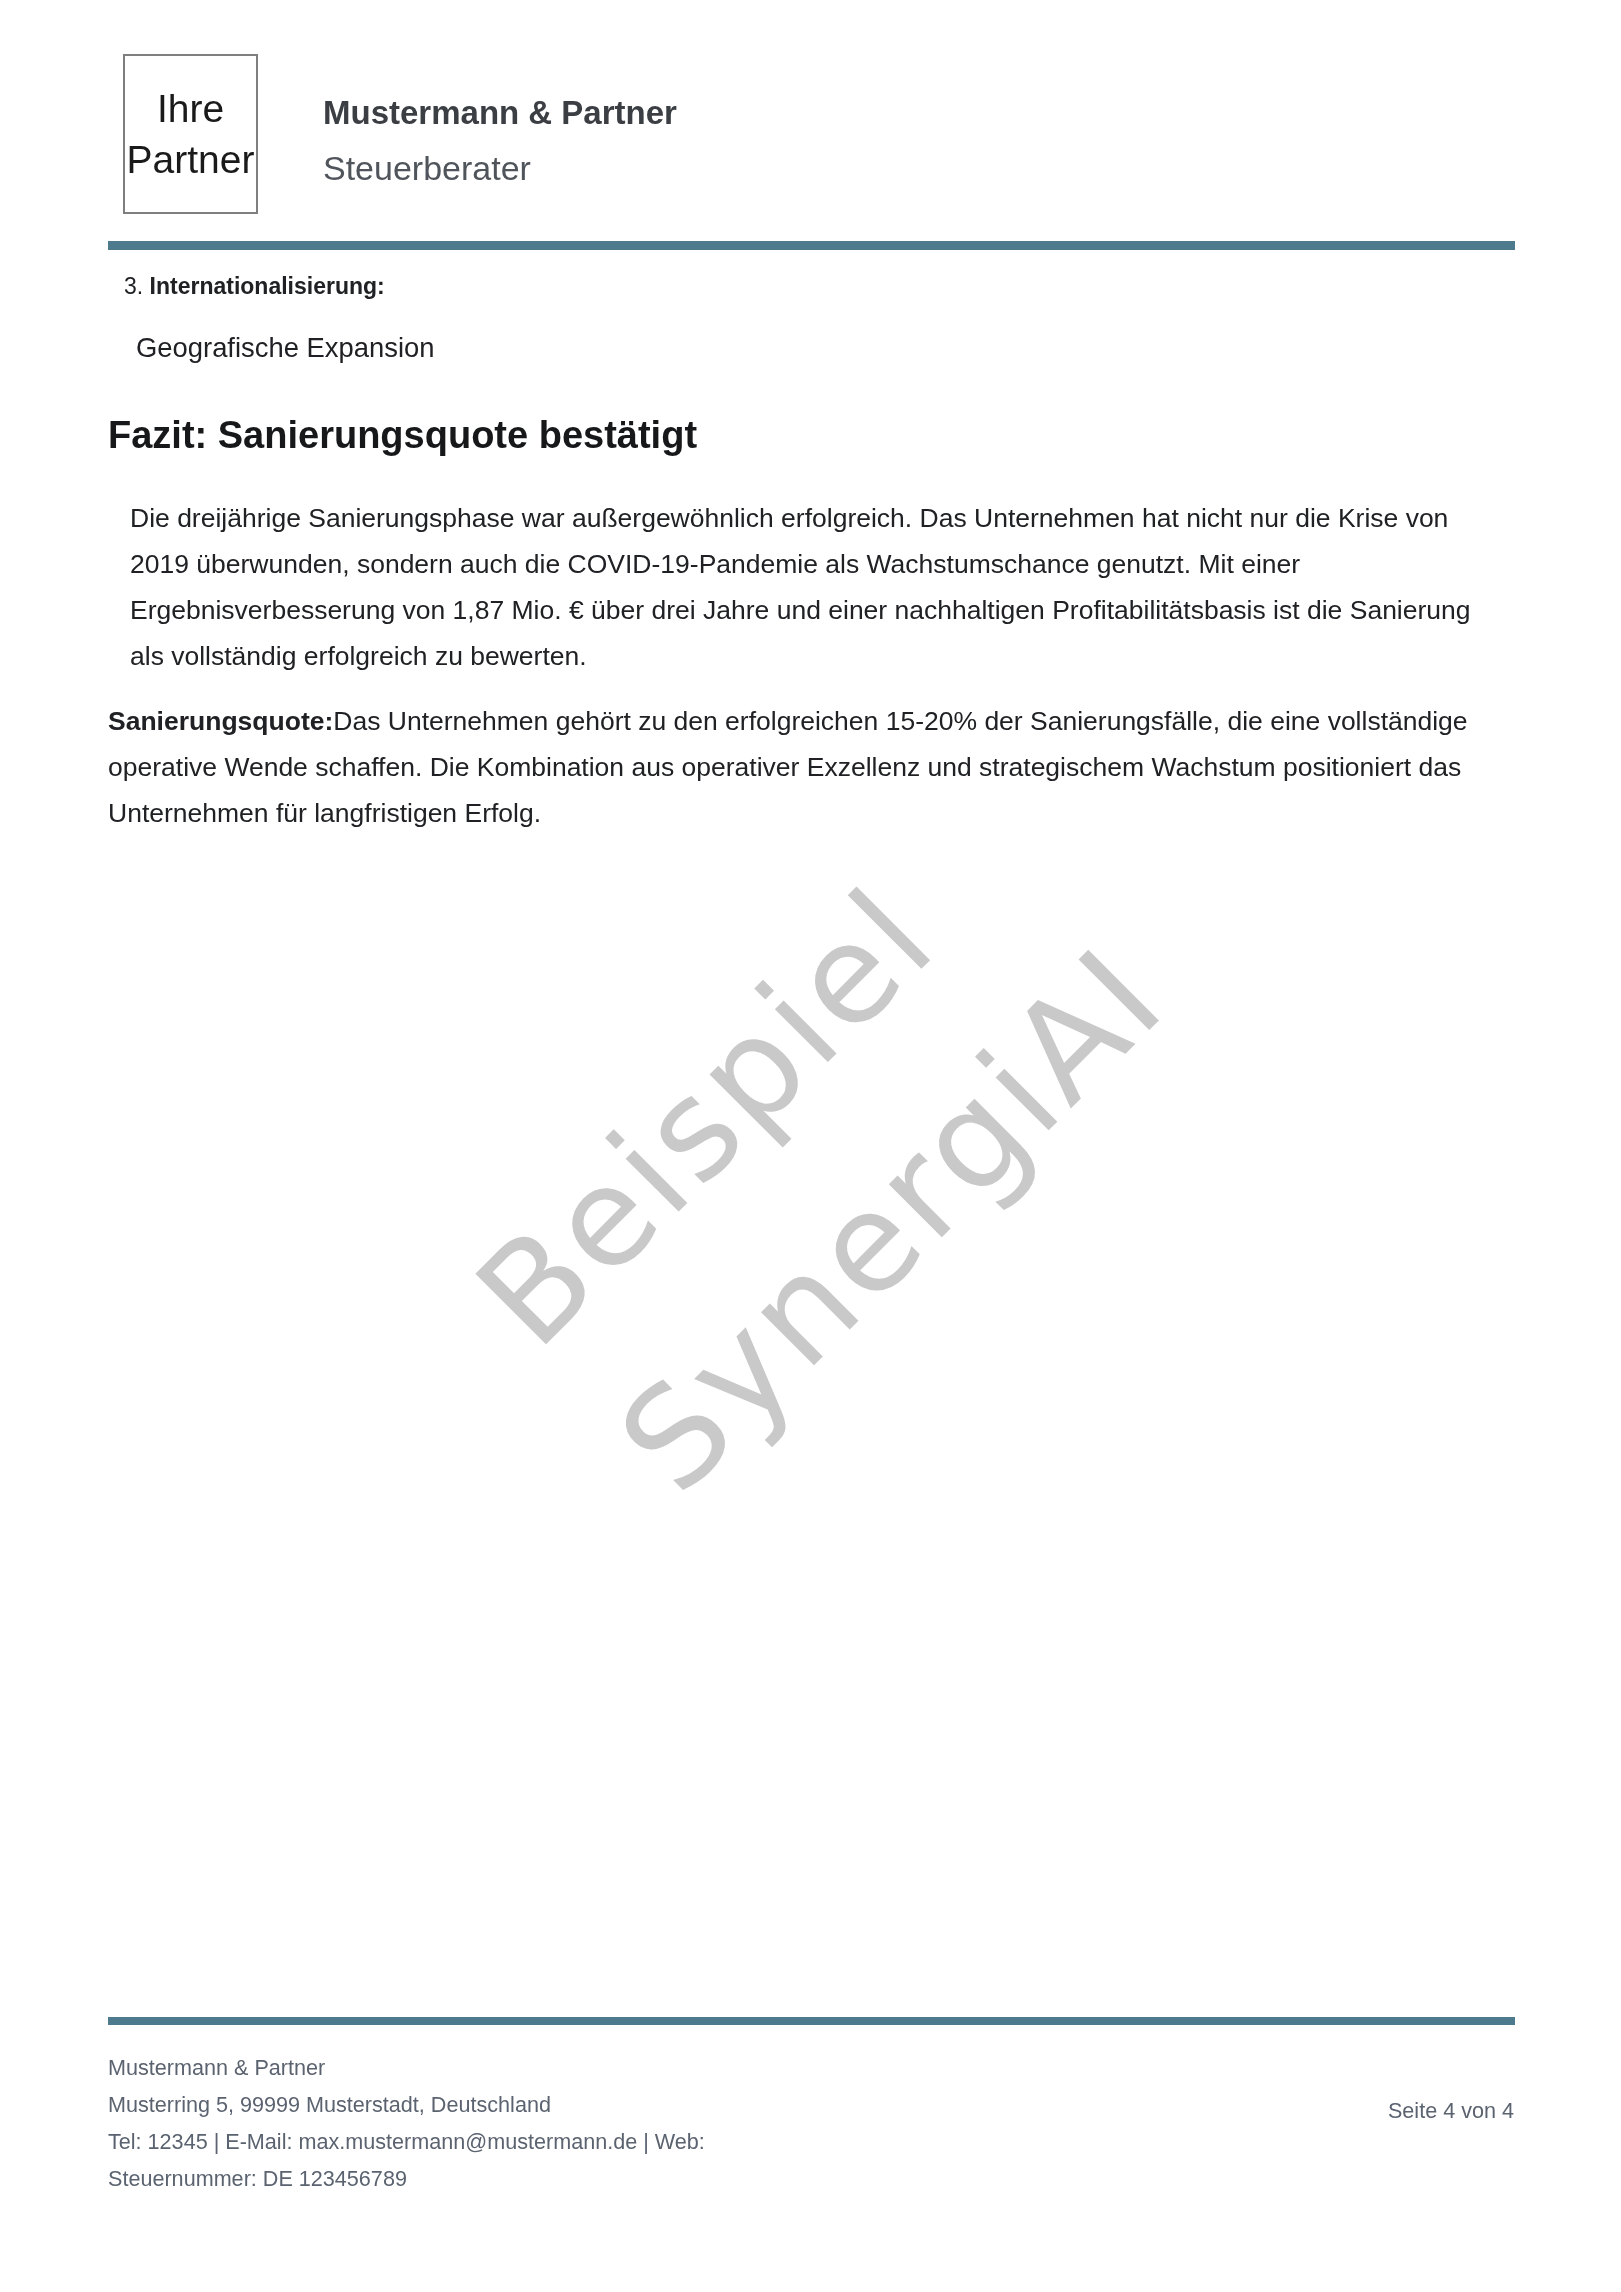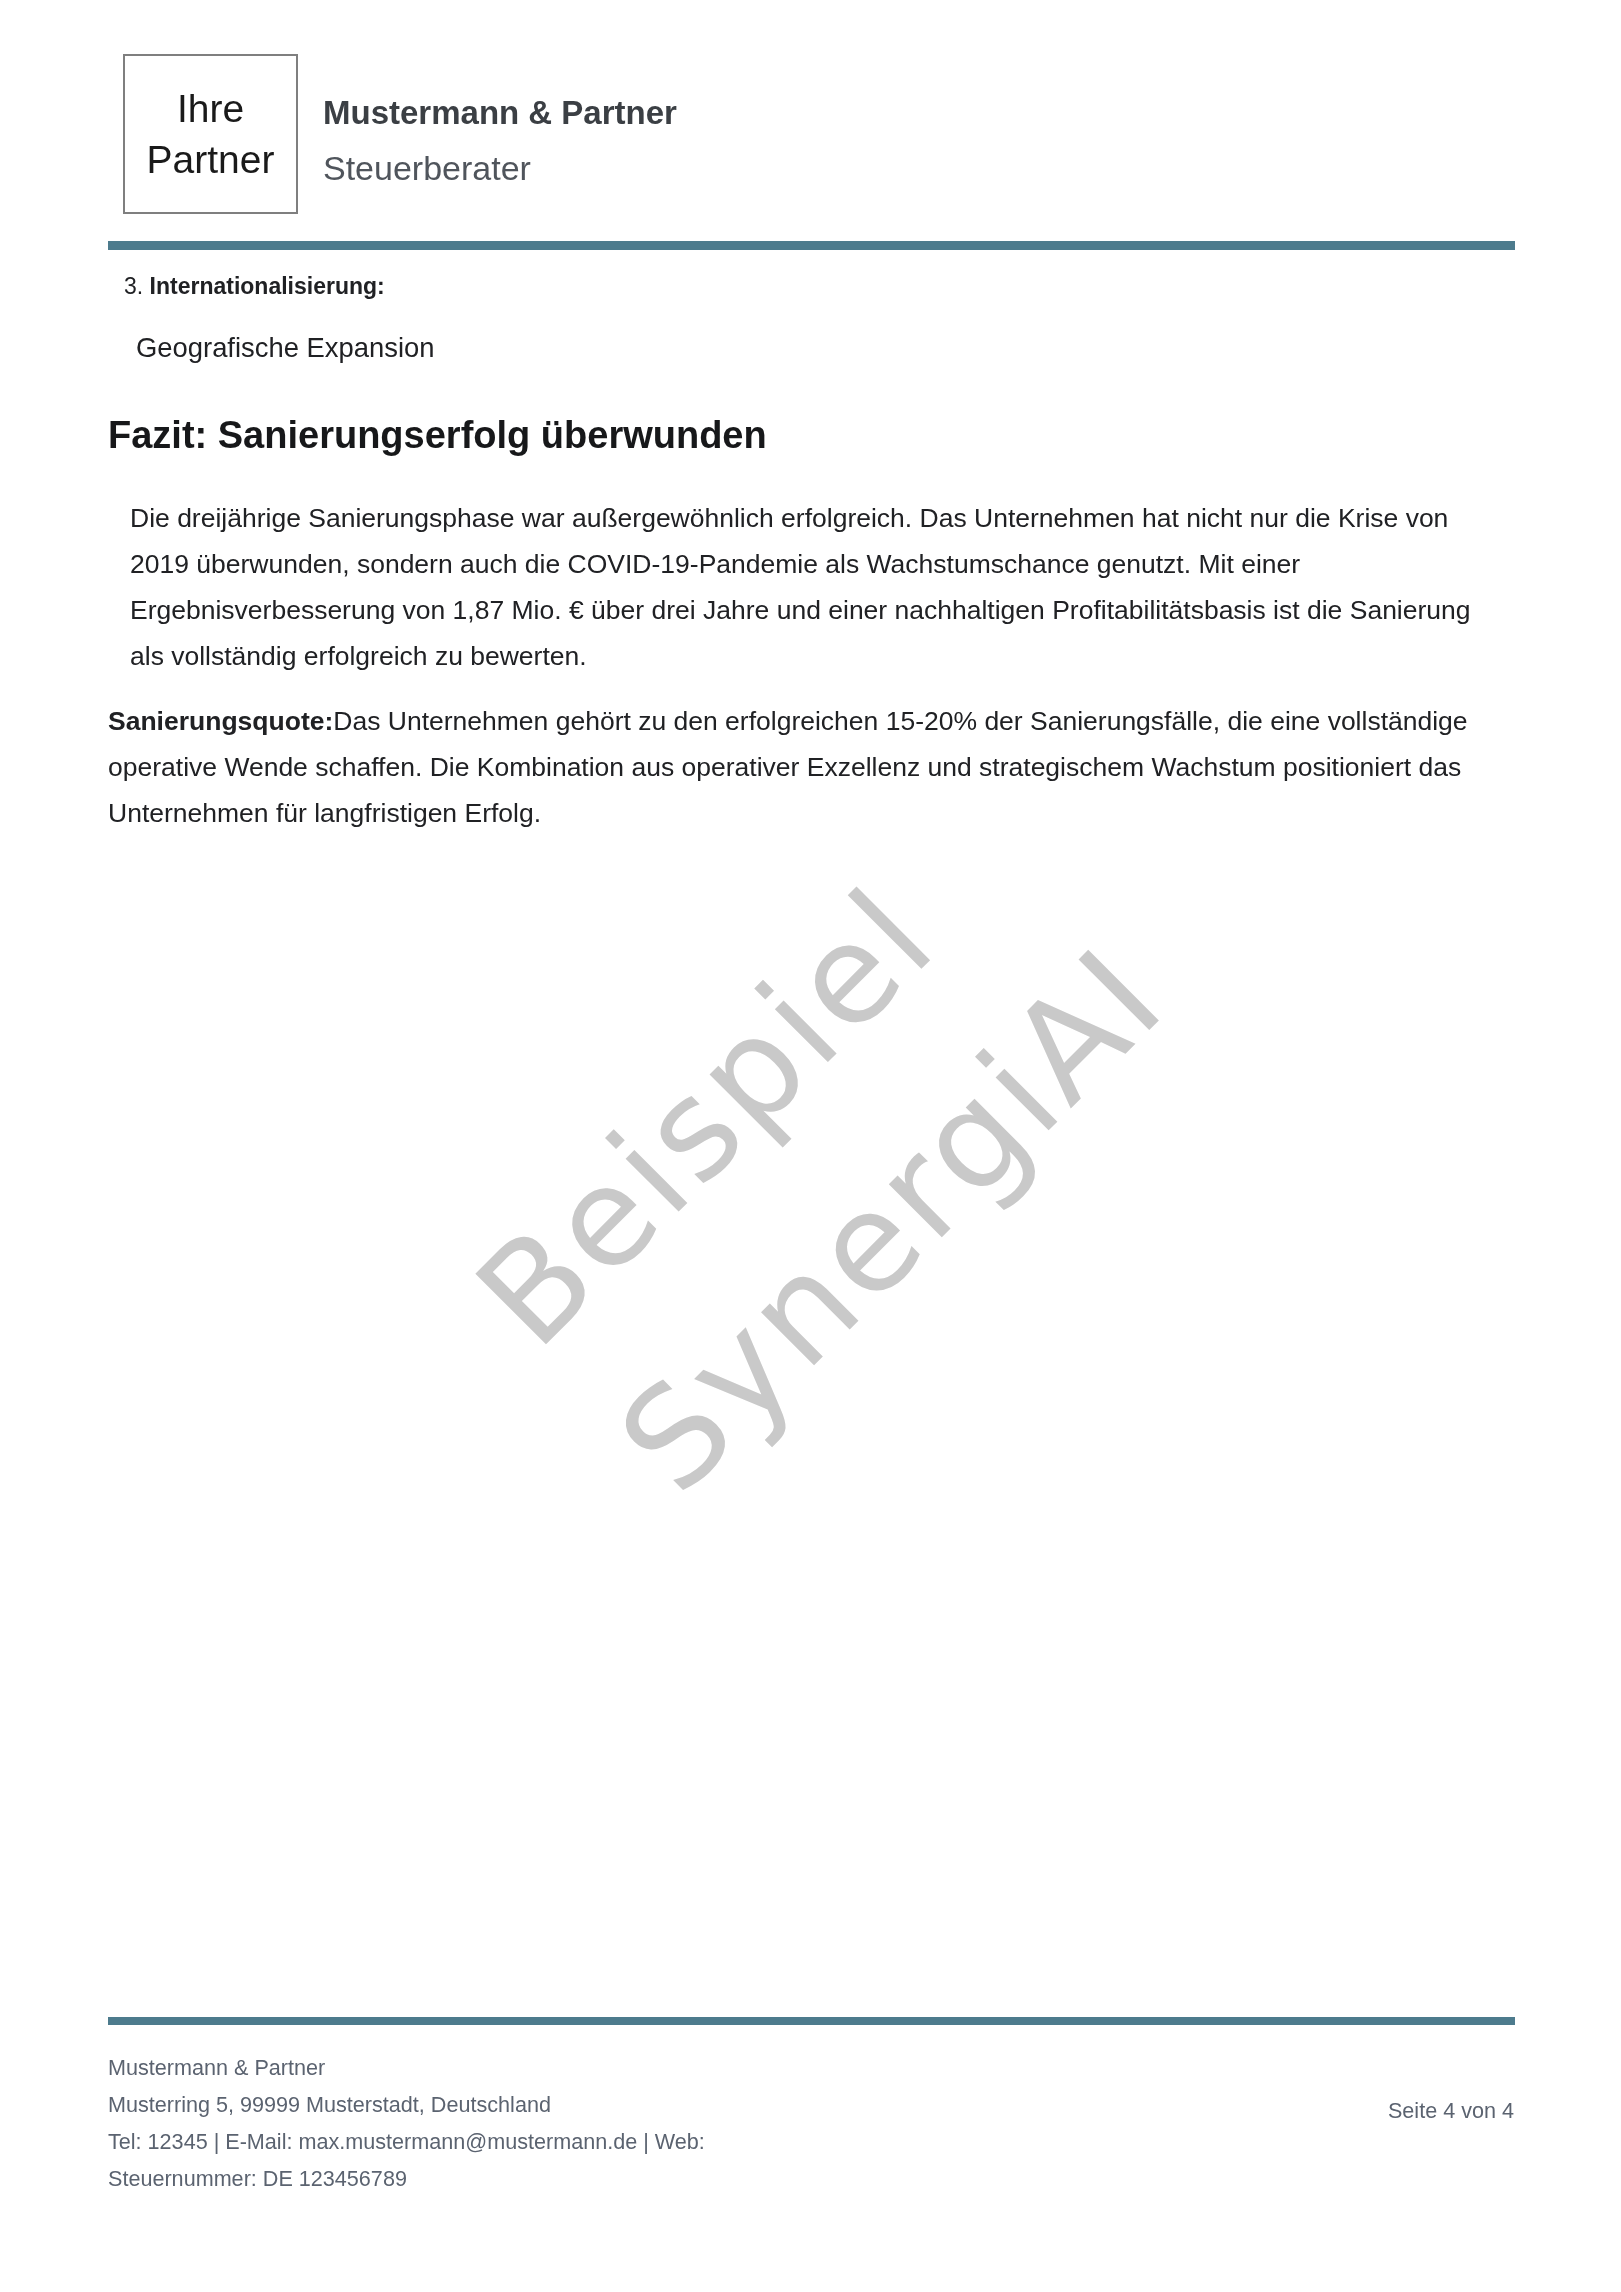--- a/index.html
+++ b/index.html
@@ -7,21 +7,21 @@
   body {
     position: relative;
     font-family: "Liberation Sans", sans-serif;
     color: #202124;
     overflow: hidden;
   }
 
   
   .logo-box {
     position: absolute; left: 123px; top: 54px;
-    width: 175px; height: 160px;
+    width: 135px; height: 160px;
     border: 2px solid #7f7f7f;
     display: flex; flex-direction: column;
     align-items: center; justify-content: center;
     font-size: 39px; line-height: 51px; color: #1a1a1a;
     background: #ffffff;
   }
   .firm-name {
     position: absolute; left: 323px; top: 94px;
     font-size: 33px; font-weight: 700; color: #3b3f44;
   }
@@ -93,21 +93,21 @@
     <span>Ihre</span>
     <span>Partner</span>
   </div>
   <div class="firm-name">Mustermann &amp; Partner</div>
   <div class="firm-subtitle">Steuerberater</div>
   <div class="divider top"></div>
 
   <div class="list-item"><span>3. </span><span class="bold">Internationalisierung:</span></div>
   <div class="list-subtitle">Geografische Expansion</div>
 
-  <h1 class="page-heading">Fazit: Sanierungserfolg überwunden</h1>
+  <h1 class="page-heading">Fazit: Sanierungsquote bestätigt</h1>
 
   <div class="para para-1">
     <div class="line">Die dreijährige Sanierungsphase war außergewöhnlich erfolgreich. Das Unternehmen hat nicht nur die Krise von</div>
     <div class="line">2019 überwunden, sondern auch die COVID-19-Pandemie als Wachstumschance genutzt. Mit einer</div>
     <div class="line">Ergebnisverbesserung von 1,87 Mio. € über drei Jahre und einer nachhaltigen Profitabilitätsbasis ist die Sanierung</div>
     <div class="line">als vollständig erfolgreich zu bewerten.</div>
   </div>
 
   <div class="para para-2">
     <div class="line"><span class="lead">Sanierungsquote:</span><span>Das Unternehmen gehört zu den erfolgreichen 15-20% der Sanierungsfälle, die eine vollständige</span></div>

